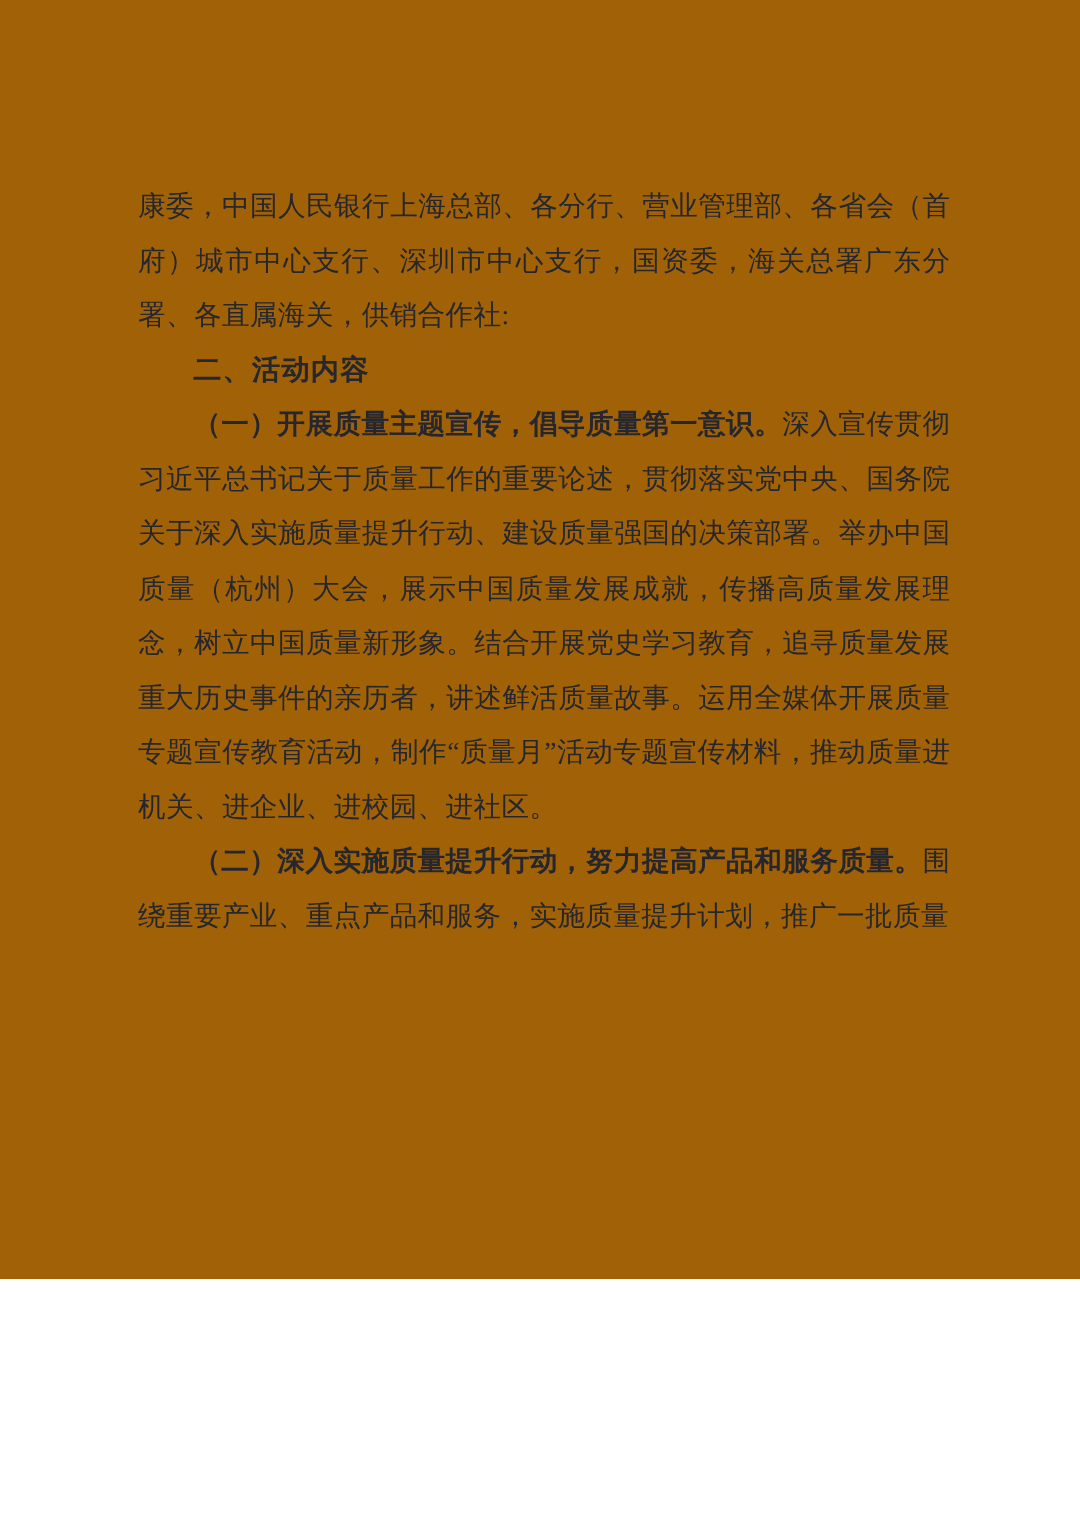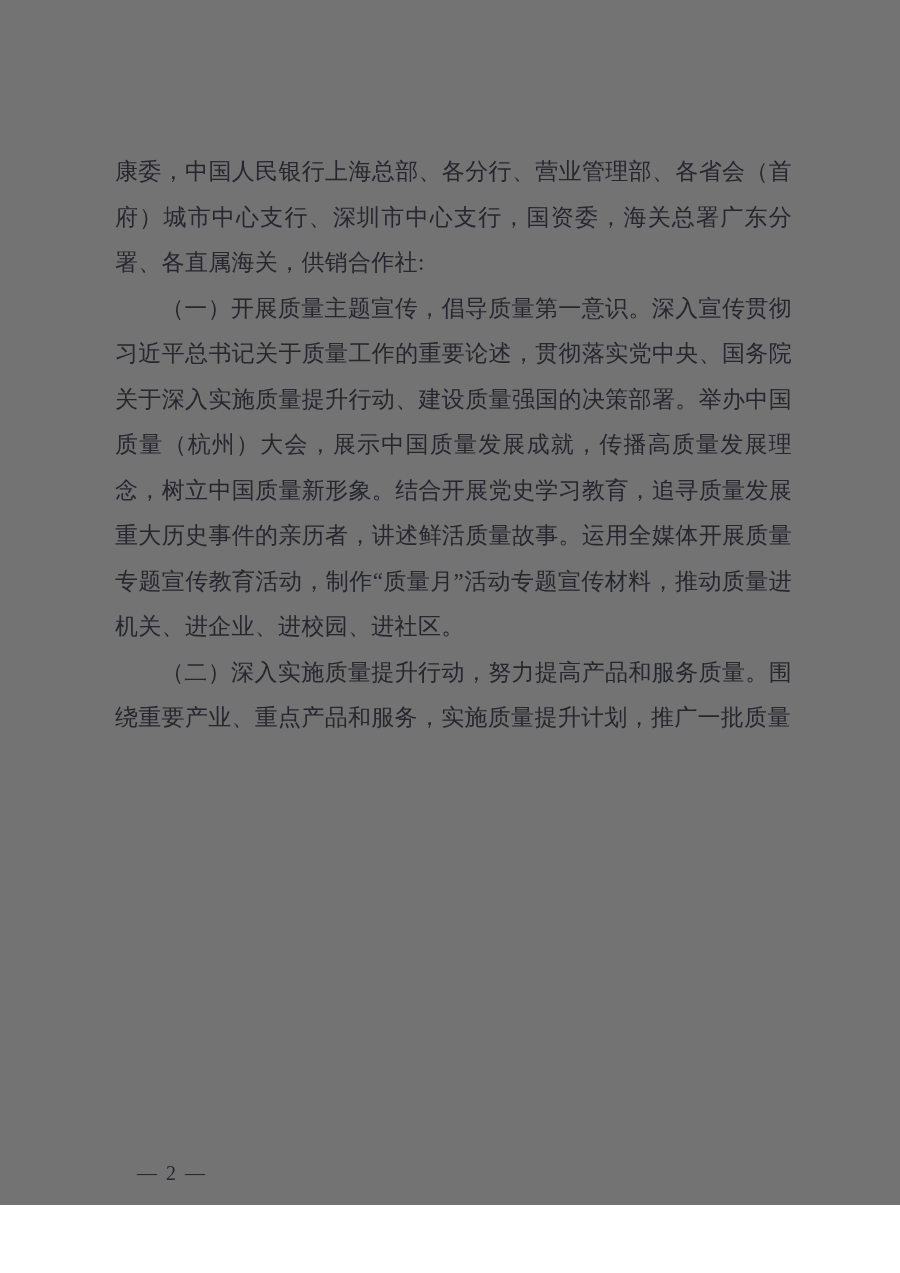--- a/index.html
+++ b/index.html
@@ -3,22 +3,22 @@
 <meta charset="utf-8">
 <style>
   html, body {
     margin: 0;
     padding: 0;
     background: #ffffff;
   }
   .page {
     position: relative;
     width: 900px;
-    height: 1205px;
-    background: #737373;
+    height: 1066px;
+    background: #a16207;
     overflow: hidden;
     font-family: "Liberation Serif", serif;
     color: #26262e;
   }
   .content {
     position: absolute;
     left: 115px;
     top: 149px;
     width: 677px;
   }
@@ -35,37 +35,38 @@
   }
   .heading {
     margin: 0;
     font-size: 23.5px;
     line-height: 45.5px;
     font-weight: bold;
     font-family: "Liberation Sans", sans-serif;
     letter-spacing: 1px;
   }
   .lead {
-    font-weight: normal;
+    font-weight: bold;
   }
   .footer {
     position: absolute;
     left: 137px;
     top: 1158px;
     font-size: 20px;
     line-height: 30px;
     letter-spacing: 2px;
     color: #26262e;
     font-family: "Liberation Serif", serif;
   }
 </style>
 </head>
 <body>
 
 <div class="page">
   <div class="content">
     <p class="para">康委，中国人民银行上海总部、各分行、营业管理部、各省会（首府）城市中心支行、深圳市中心支行，国资委，海关总署广东分署、各直属海关，供销合作社:</p>
+    <p class="heading indent">二、活动内容</p>
     <p class="para indent"><span class="lead">（一）开展质量主题宣传，倡导质量第一意识。</span><span>深入宣传贯彻习近平总书记关于质量工作的重要论述，贯彻落实党中央、国务院关于深入实施质量提升行动、建设质量强国的决策部署。举办中国质量（杭州）大会，展示中国质量发展成就，传播高质量发展理念，树立中国质量新形象。结合开展党史学习教育，追寻质量发展重大历史事件的亲历者，讲述鲜活质量故事。运用全媒体开展质量专题宣传教育活动，制作“质量月”活动专题宣传材料，推动质量进机关、进企业、进校园、进社区。</span></p>
     <p class="para indent"><span class="lead">（二）深入实施质量提升行动，努力提高产品和服务质量。</span><span>围绕重要产业、重点产品和服务，实施质量提升计划，推广一批质量</span></p>
   </div>
 
   <div class="footer">— 2 —</div>
 </div>
 
 </body></html>

